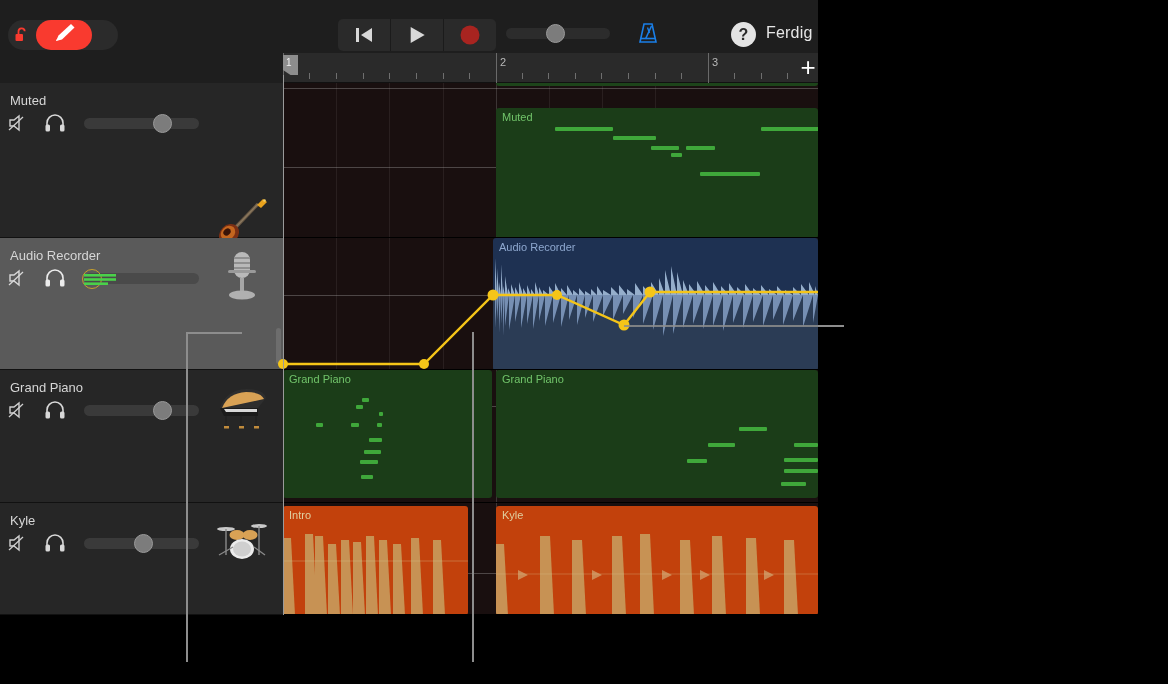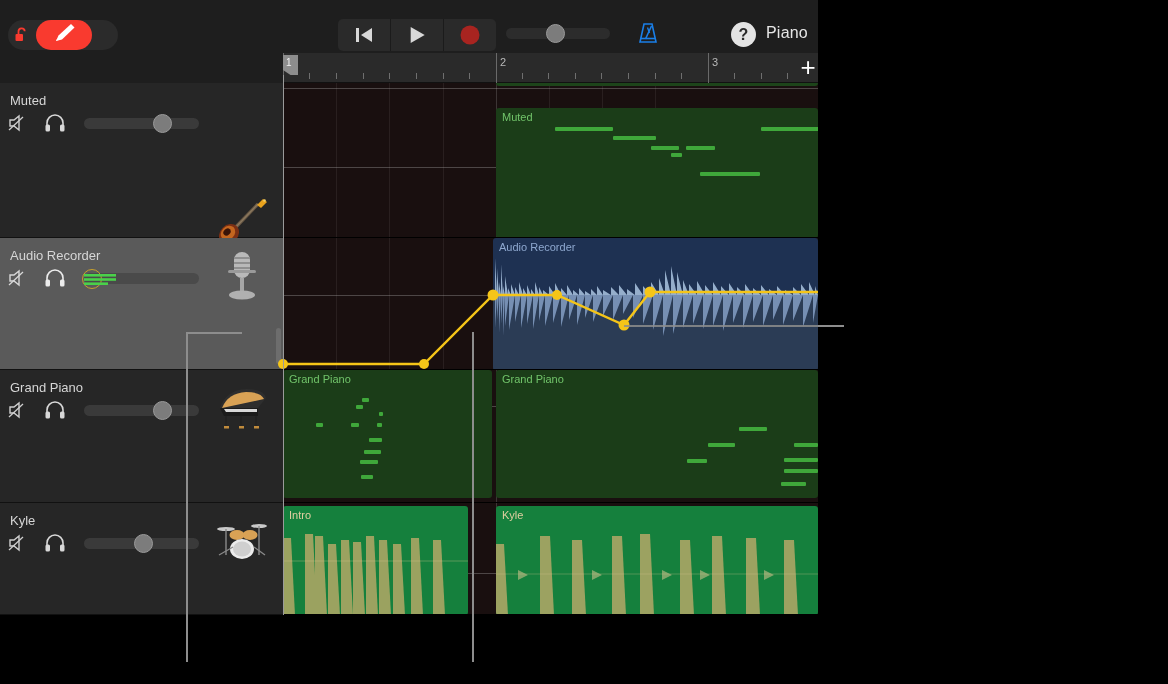--- a/index.html
+++ b/index.html
@@ -150,21 +150,21 @@
   }
   .region-green { background: #1b3d18; }
   .region-green .region-label { color: #71c46a; }
   .region-green-top { background: #1d441a; }
   .note { position: absolute; height: 4px; background: #3fa83a; border-radius: 1px; }
 
   .region-audio { background: #1e3152; }
   .region-audio .region-label { color: #8ea8cf; }
   .region-audio-lower { position: absolute; left: 0; width: 100%; background: #2b3c55; }
 
-  .region-drum { background: #15803d; }
+  .region-drum { background: #c2410c; }
   .region-drum .region-label { color: #e0cfa0; }
 
   
   .auto-svg { position: absolute; left: 0; top: 0; pointer-events: none; }
 
   
   .callout { position: absolute; background: #8d8d8d; }
 
   .scroll-tab {
     position: absolute; left: 276px; width: 5px; height: 36px;
@@ -215,21 +215,21 @@
     <div class="metronome">
       <svg viewBox="0 0 24 26" width="24" height="26">
         <path d="M8 3 L16 3 L20 21 L4 21 Z" fill="none" stroke="#1a7fe8" stroke-width="1.6"></path>
         <line x1="4.5" y1="17.5" x2="19.5" y2="17.5" stroke="#1a7fe8" stroke-width="1.6"></line>
         <line x1="15.5" y1="5" x2="9.5" y2="18" stroke="#1a7fe8" stroke-width="1.6"></line>
         <line x1="11.5" y1="6.5" x2="13.5" y2="12" stroke="#1a7fe8" stroke-width="1.4"></line>
       </svg>
     </div>
 
     <div class="help-circle">?</div>
-    <div class="done-label">Piano</div>
+    <div class="done-label">Ferdig</div>
   </div>
 
   <div class="ruler-left-pad"></div>
   <div class="ruler">
     <div class="bar-line" style="left:0px"></div>
     <div class="bar-line" style="left:213px"></div>
     <div class="bar-line" style="left:425px"></div>
 
     <div class="bar-label" style="left:4px">1</div>
     <div class="bar-label" style="left:217px">2</div>

